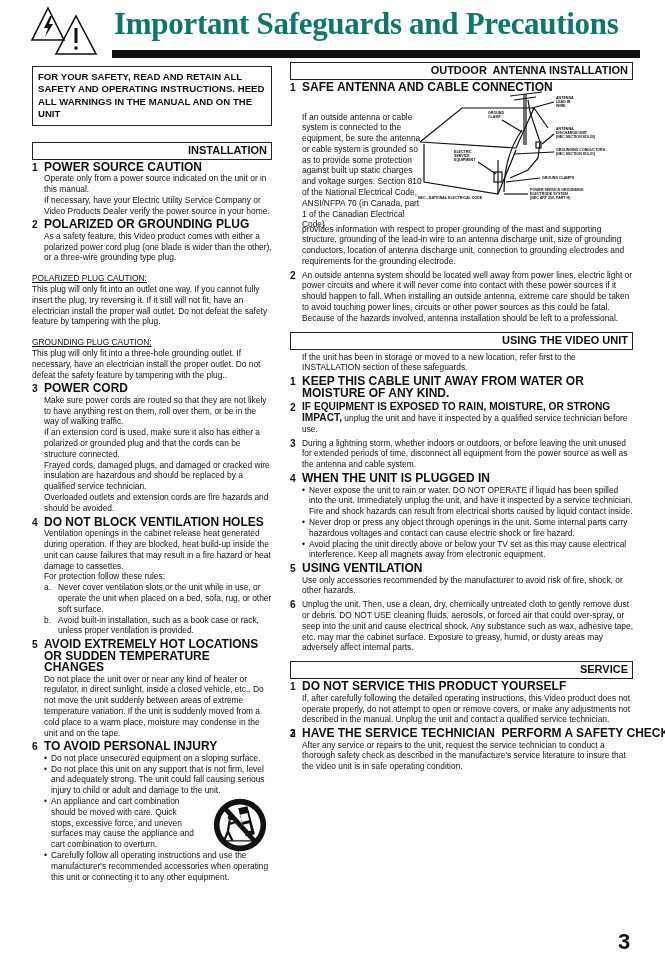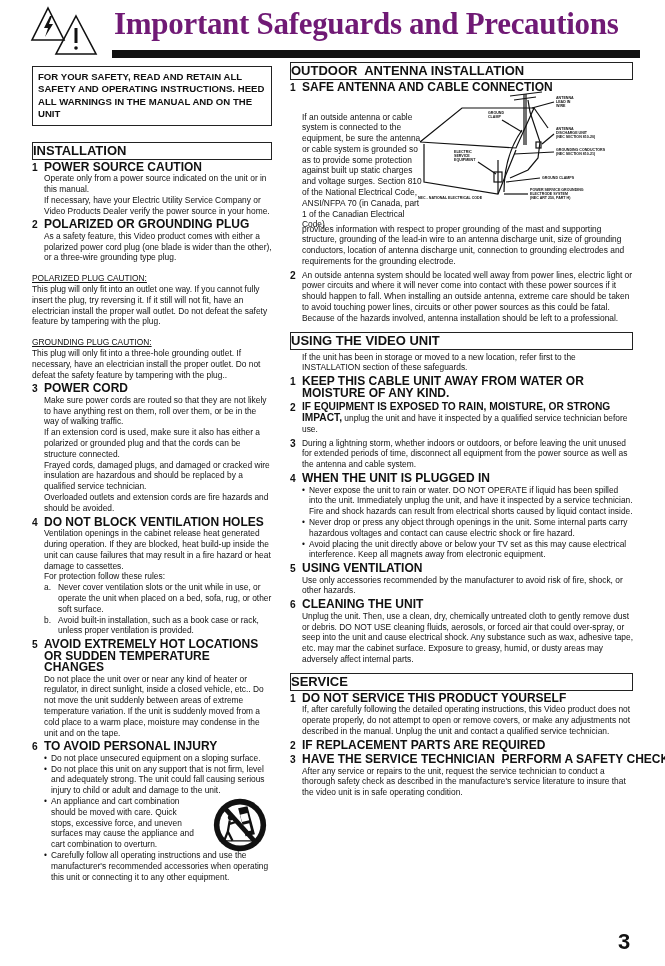--- a/index.html
+++ b/index.html
@@ -1,30 +1,30 @@
 <!DOCTYPE html>
 <html><head>
 <meta charset="utf-8">
 <style>
   * { box-sizing: border-box; margin: 0; padding: 0; }
   html, body { width: 665px; height: 966px; background: #ffffff; overflow: hidden; }
   body { position: relative; font-family: "Liberation Sans", sans-serif; color: #111; }
 
   .header { position: absolute; left: 30px; top: 4px; width: 610px; height: 58px; }
   .header .icons { position: absolute; left: 0; top: 2px; width: 76px; height: 50px; }
-  .header h1 { position: absolute; left: 84px; top: 2px; font-family: "Liberation Serif", serif; font-weight: bold; font-size: 31px; letter-spacing: -0.3px; white-space: nowrap; color: #701a75; }
+  .header h1 { position: absolute; left: 84px; top: 2px; font-family: "Liberation Serif", serif; font-weight: bold; font-size: 31px; letter-spacing: -0.3px; white-space: nowrap; color: #0f766e; }
   .header .rule { position: absolute; left: 82px; top: 46px; width: 528px; height: 8px; background: #111; }
 
   .col { position: absolute; font-size: 8.4px; line-height: 10.8px; }
   .col-left { left: 32px; top: 66px; width: 240px; }
   .col-right { left: 290px; top: 62px; width: 343px; }
 
   .safety-box { border: 1.5px solid #222; padding: 4px 5px 4px 5px; font-weight: bold; font-size: 9.6px; line-height: 12.4px; margin-bottom: 16px; }
 
-  .sec-title { border: 1.5px solid #222; text-align: left; font-weight: bold; font-size: 13px; line-height: 15px; padding: 0 16px 1px 0; margin-bottom: 2px; }
+  .sec-title { border: 1.5px solid #222; text-align: right; font-weight: bold; font-size: 11px; line-height: 15px; padding: 0 4px 1px 0; margin-bottom: 2px; }
   .item { position: relative; padding-left: 12px; margin-bottom: 3px; }
   .item .num { position: absolute; left: 0; top: 0; font-weight: bold; font-size: 10.2px; line-height: 12px; }
   .item .head { font-weight: bold; font-size: 12px; line-height: 11.5px; }
   .item .body { font-size: 8.4px; line-height: 10.8px; }
   .under { text-decoration: underline; display: block; margin-top: 10px; }
   .flush { margin-left: -12px; }
   ul.bullets { list-style: none; }
   ul.bullets li { position: relative; padding-left: 7px; }
   ul.bullets li::before { content: "•"; position: absolute; left: 0; top: 0; }
   ol.alpha { list-style: none; }
@@ -225,33 +225,31 @@
       <li>Avoid placing the unit directly above or below your TV set as this may cause electrical interference. Keep all magnets away from electronic equipment.</li>
     </ul>
   </div>
   <div class="item">
     <span class="num">5</span>
     <div class="head">USING VENTILATION</div>
     <div class="body">Use only accessories recommended by the manufacturer to avoid risk of fire, shock, or other hazards.</div>
   </div>
   <div class="item" style="margin-bottom:8px">
     <span class="num">6</span>
-    <div class="head">CLEANING THE UNIT</div>
     <div class="body">Unplug the unit. Then, use a clean, dry, chemically untreated cloth to gently remove dust or debris. DO NOT USE cleaning fluids, aerosols, or forced air that could over-spray, or seep into the unit and cause electrical shock. Any substance such as wax, adhesive tape, etc. may mar the cabinet surface. Exposure to greasy, humid, or dusty areas may adversely affect internal parts.</div>
   </div>
 
   <div class="sec-title">SERVICE</div>
   <div class="item">
     <span class="num">1</span>
     <div class="head">DO NOT SERVICE THIS PRODUCT YOURSELF</div>
     <div class="body">If, after carefully following the detailed operating instructions, this Video product does not operate properly, do not attempt to open or remove covers, or make any adjustments not described in the manual. Unplug the unit and contact a qualified service technician.</div>
   </div>
   <div class="item">
     <span class="num">2</span>
-    <div class="head">IF REPLACEMENT PARTS ARE REQUIRED</div>
   </div>
   <div class="item">
     <span class="num">3</span>
     <div class="head" style="white-space:pre">HAVE THE SERVICE TECHNICIAN  PERFORM A SAFETY CHECK</div>
     <div class="body">After any service or repairs to the unit, request the service technician to conduct a thorough safety check as described in the manufacture's service literature to insure that the video unit is in safe operating condition.</div>
   </div>
 </div>
 
 <div class="page-num">3</div>
 

